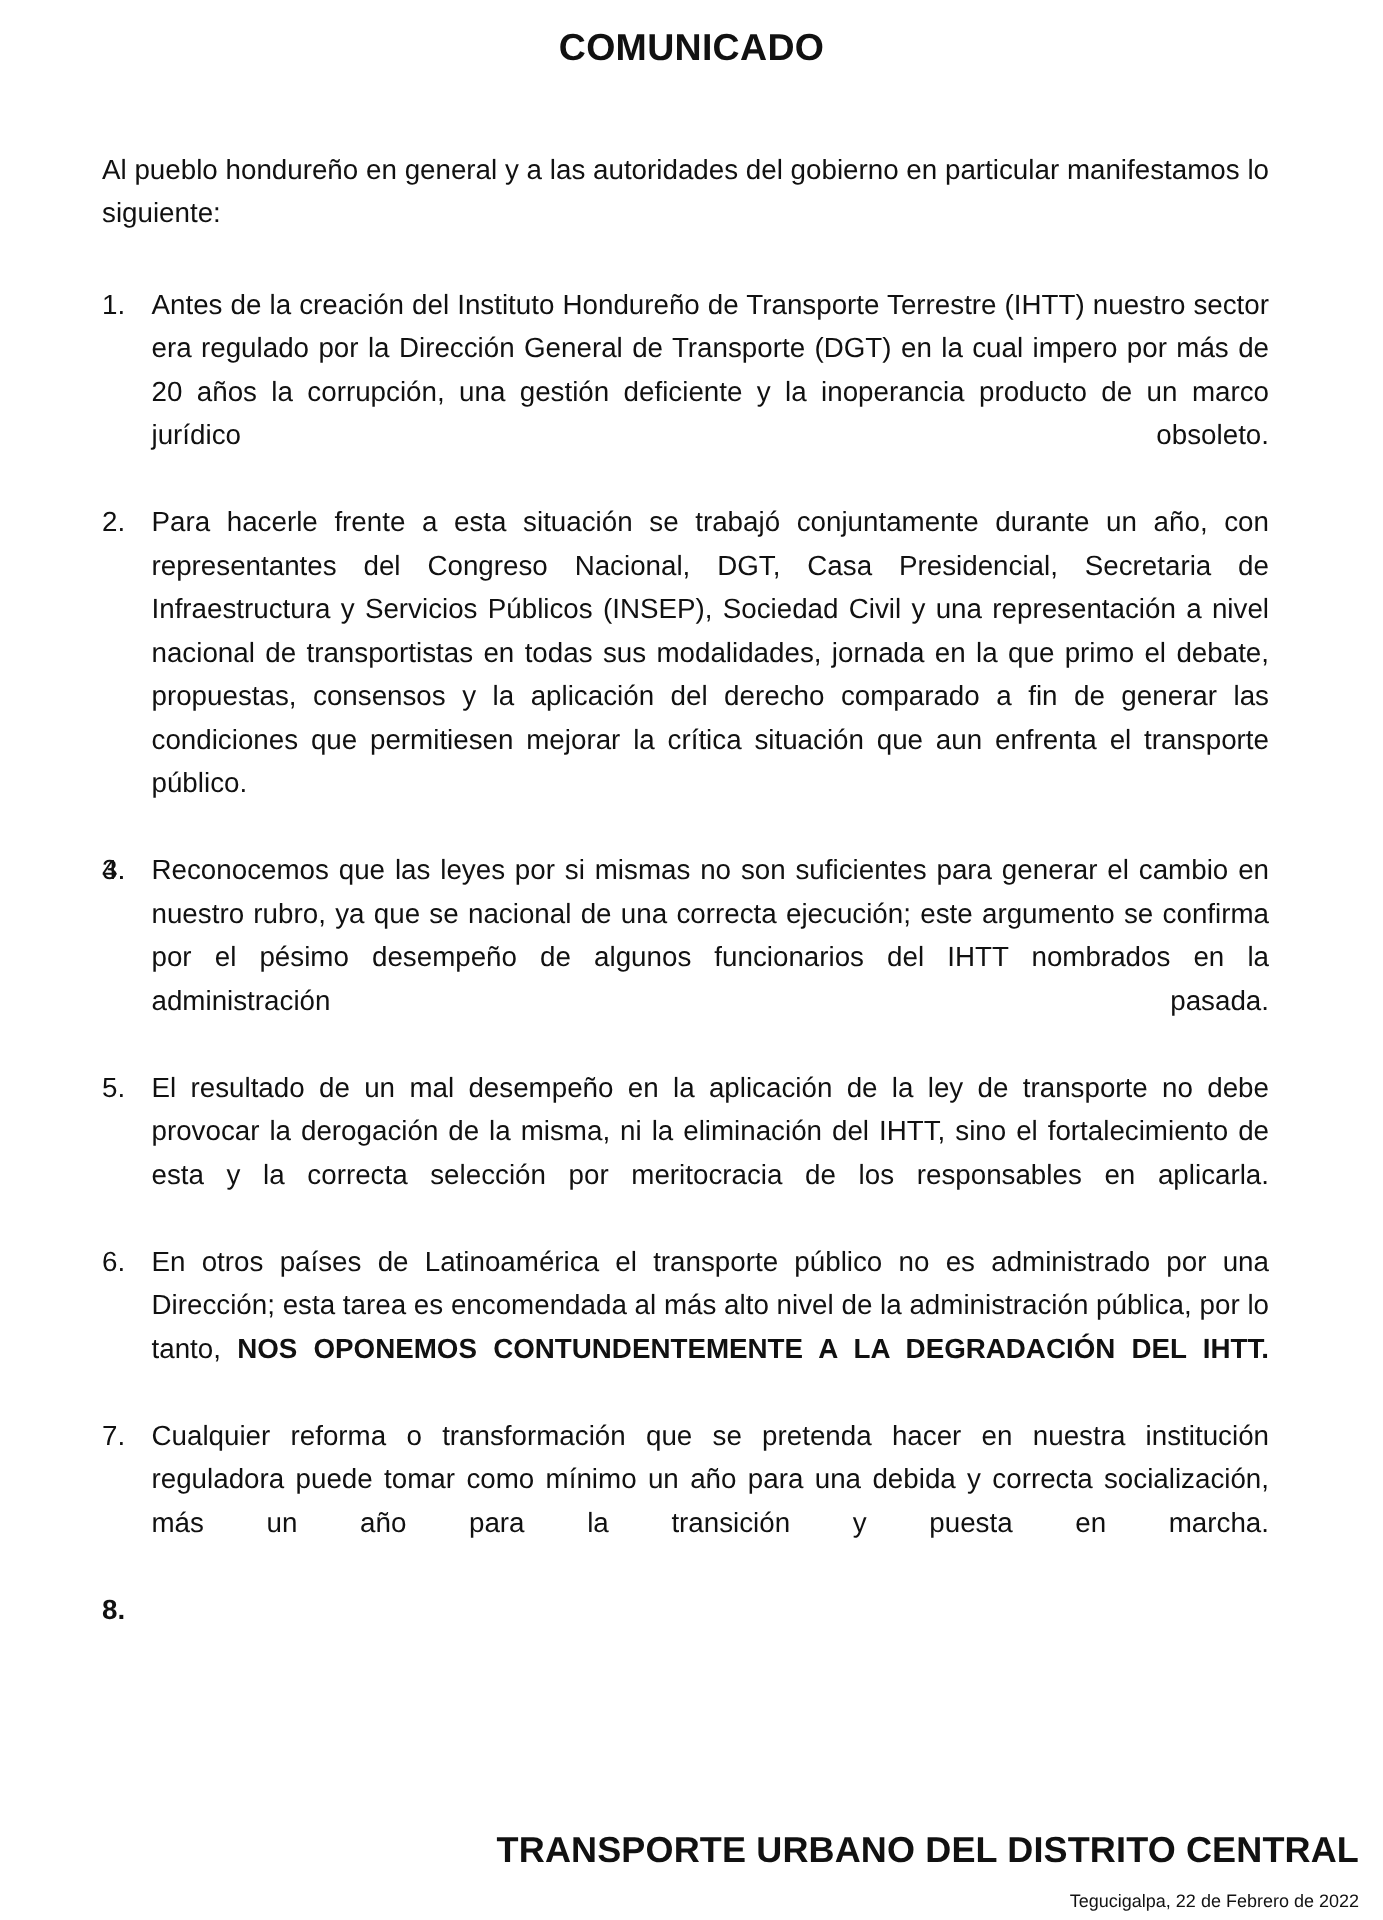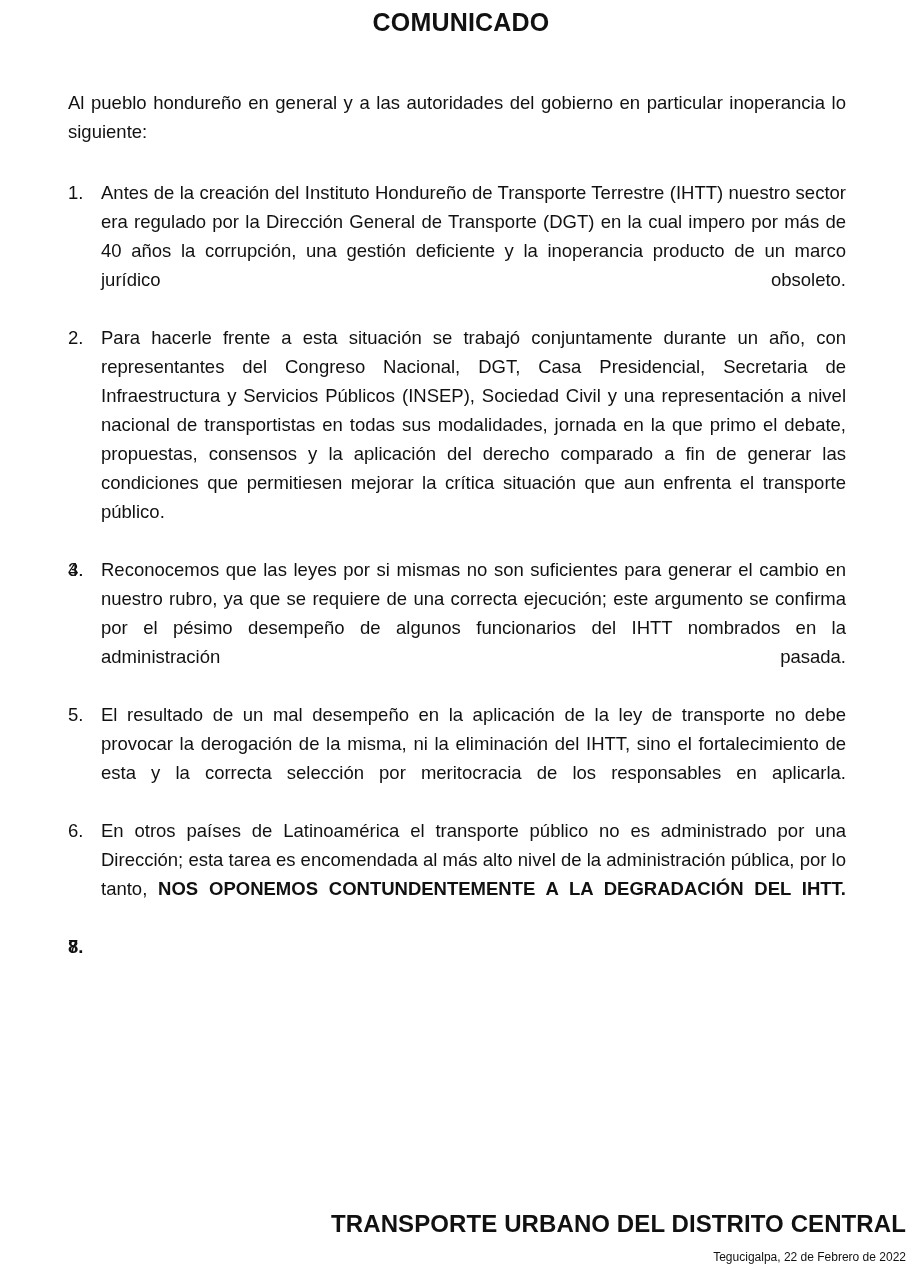--- a/index.html
+++ b/index.html
@@ -25,21 +25,21 @@
     padding: 0;
     background: #ffffff;
   }
 
   
   .doc-title {
     text-align: center;
     font-size: 25px;
     font-weight: bold;
     letter-spacing: 0.2px;
-    margin: 6px 0 0 0;
+    margin: 16px 0 0 0;
     padding: 0;
     line-height: 32px;
     color: #111111;
   }
 
   
   .intro {
     position: absolute;
     left: 68px;
     top: 82px;
@@ -121,55 +121,56 @@
     margin-top: 2px;
   }
 </style>
 </head>
 <body>
 
 <div class="page">
 
   <h1 class="doc-title">COMUNICADO</h1>
 
-  <div class="intro">Al pueblo hondureño en general y a las autoridades del gobierno en particular inoperancia lo siguiente:</div>
+  <div class="intro">Al pueblo hondureño en general y a las autoridades del gobierno en particular manifestamos lo siguiente:</div>
 
   <ol class="list">
 
     <li class="list-item">
       <span class="marker">1.</span>
-      <span class="body">Antes de la creación del Instituto Hondureño de Transporte Terrestre (IHTT) nuestro sector era regulado por la Dirección General de Transporte (DGT) en la cual impero por más de 40 años la corrupción, una gestión deficiente y la inoperancia producto de un marco jurídico obsoleto.</span>
+      <span class="body">Antes de la creación del Instituto Hondureño de Transporte Terrestre (IHTT) nuestro sector era regulado por la Dirección General de Transporte (DGT) en la cual impero por más de 20 años la corrupción, una gestión deficiente y la inoperancia producto de un marco jurídico obsoleto.</span>
     </li>
 
     <li class="list-item">
       <span class="marker">2.</span>
       <span class="body">Para hacerle frente a esta situación se trabajó conjuntamente durante un año, con representantes del Congreso Nacional, DGT, Casa Presidencial, Secretaria de Infraestructura y Servicios Públicos (INSEP), Sociedad Civil y una representación a nivel nacional de transportistas en todas sus modalidades, jornada en la que primo el debate, propuestas, consensos y la aplicación del derecho comparado a fin de generar las condiciones que permitiesen mejorar la crítica situación que aun enfrenta el transporte público.</span>
     </li>
 
     <li class="list-item">
       <span class="marker">3.</span>
     </li>
 
     <li class="list-item">
       <span class="marker">4.</span>
-      <span class="body">Reconocemos que las leyes por si mismas no son suficientes para generar el cambio en nuestro rubro, ya que se requiere de una correcta ejecución; este argumento se confirma por el pésimo desempeño de algunos funcionarios del IHTT nombrados en la administración pasada.</span>
+      <span class="body">Reconocemos que las leyes por si mismas no son suficientes para generar el cambio en nuestro rubro, ya que se nacional de una correcta ejecución; este argumento se confirma por el pésimo desempeño de algunos funcionarios del IHTT nombrados en la administración pasada.</span>
     </li>
 
     <li class="list-item">
       <span class="marker">5.</span>
       <span class="body">El resultado de un mal desempeño en la aplicación de la ley de transporte no debe provocar la derogación de la misma, ni la eliminación del IHTT, sino el fortalecimiento de esta y la correcta selección por meritocracia de los responsables en aplicarla.</span>
     </li>
 
     <li class="list-item">
       <span class="marker">6.</span>
       <span class="body"><span>En otros países de Latinoamérica el transporte público no es administrado por una Dirección; esta tarea es encomendada al más alto nivel de la administración pública, por lo tanto, </span><span class="b">NOS OPONEMOS CONTUNDENTEMENTE A LA DEGRADACIÓN DEL IHTT.</span></span>
     </li>
 
     <li class="list-item">
       <span class="marker">7.</span>
+      <span class="body">Cualquier reforma o transformación que se pretenda hacer en nuestra institución reguladora puede tomar como mínimo un año para una debida y correcta socialización, más un año para la transición y puesta en marcha.</span>
     </li>
 
     <li class="list-item bold">
       <span class="marker">8.</span>
     </li>
 
   </ol>
 
   <div class="footer">
     <div class="footer-org">TRANSPORTE URBANO DEL DISTRITO CENTRAL</div>

